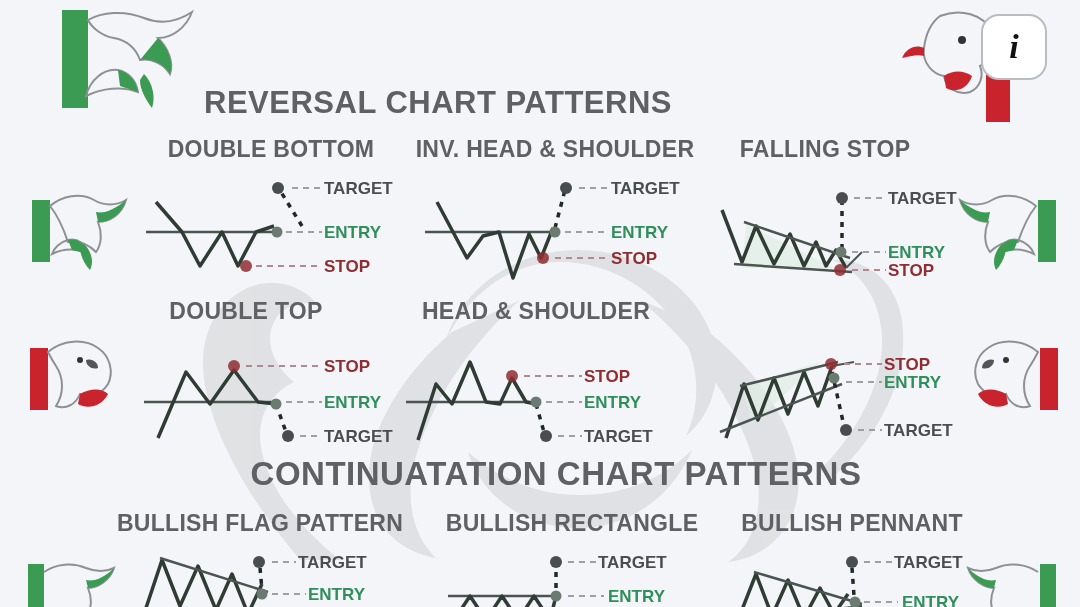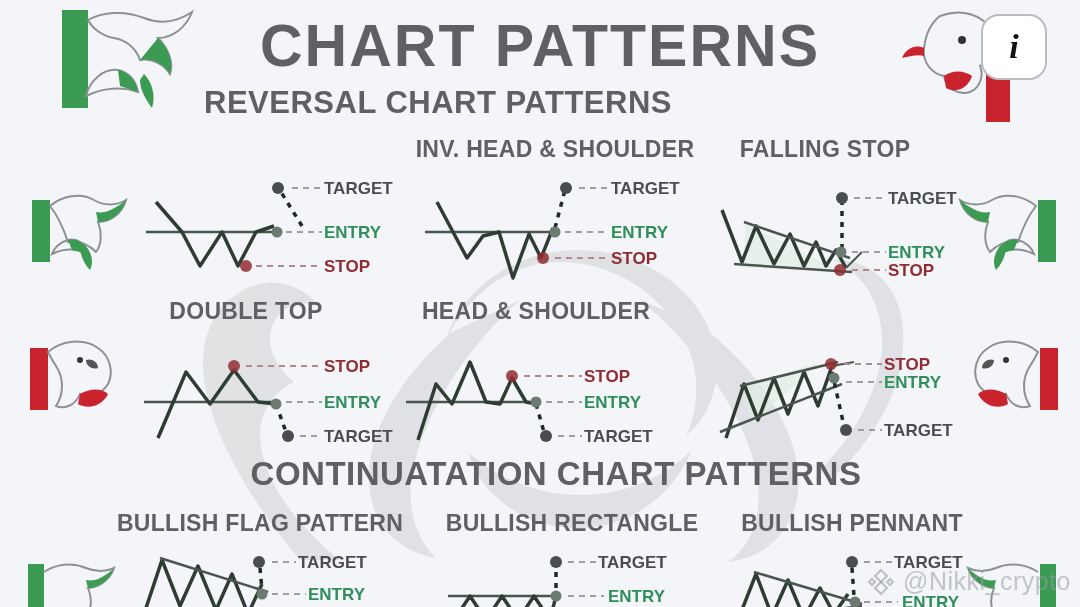--- a/index.html
+++ b/index.html
@@ -146,21 +146,20 @@
                C708 418 720 388 716 354 C708 296 648 250 578 250
                C516 250 462 288 446 340 C470 292 512 262 560 262 Z"></path>
       <path d="M468 452 C500 480 540 495 580 495 C624 495 664 478 692 450
                C672 498 628 528 578 528 C526 528 482 498 468 452 Z"></path>
       <path d="M820 470 C860 430 884 380 882 336 C880 300 862 272 832 260
                C868 258 896 282 902 320 C910 376 880 436 832 478 Z"></path>
     </g>
   </svg>
 
   <div class="header">
-    <div class="title-main">CHART PATTERNS</div>
     <div class="title-sub">REVERSAL CHART PATTERNS</div>
   </div>
 
   <svg class="mascot" style="top:4px;left:40px;" width="200" height="120" viewBox="0 0 200 120">
     <rect x="22" y="6" width="26" height="98" fill="#3c9b53"></rect>
     <path d="M48 16 C62 8 84 6 104 14 C124 22 140 16 152 8 C146 24 132 34 118 34
              C128 44 134 58 130 70 C124 60 112 54 100 56 C96 44 86 36 74 34
              C62 32 52 24 48 16 Z" fill="none" stroke="#8d9195" stroke-width="2"></path>
     <path d="M100 56 C112 54 124 60 130 70 C134 58 128 44 118 34 Z" fill="#3c9b53"></path>
     <path d="M46 92 C62 84 82 82 98 88 C96 76 88 68 78 66 C64 64 50 76 46 92 Z" fill="none" stroke="#8d9195" stroke-width="2"></path>
@@ -185,20 +184,21 @@
     <path d="M38 24 C50 14 68 10 82 18 C92 24 104 24 114 18
              C110 32 98 40 86 40 C90 50 90 62 84 70 C76 62 66 58 56 60
              C52 48 46 34 38 24 Z" fill="none" stroke="#8d9195" stroke-width="2"></path>
     <path d="M86 40 C98 40 110 32 114 18 C102 28 92 32 84 30 Z" fill="#3c9b53"></path>
     <path d="M40 72 C52 66 66 66 76 72 C74 62 66 56 56 58 C48 60 42 66 40 72 Z" fill="none" stroke="#8d9195" stroke-width="2"></path>
     <path d="M56 58 C66 56 74 62 76 72 L60 68 Z" fill="#3c9b53"></path>
     <path d="M72 62 C80 70 82 80 78 88 C72 82 68 72 68 66 Z" fill="#3c9b53"></path>
   </svg>
 
   <div class="cell" style="top:136px;left:126px;width:290px;height:150px;">
+    <div class="cell-title">DOUBLE BOTTOM</div>
     <svg class="cell-svg" width="290" height="120" viewBox="0 0 290 120">
       <line x1="20" y1="66" x2="152" y2="66" stroke="#4a5550" stroke-width="2.5"></line>
       <polyline points="30,36 56,66 74,100 96,66 112,100 130,66 148,60" fill="none" stroke="#2f3c33" stroke-width="3.5" stroke-linejoin="round"></polyline>
       <line x1="150" y1="60" x2="124" y2="18" stroke="#1f2a24" stroke-width="3.5" stroke-dasharray="5 6" transform="translate(26,0)"></line>
       <circle cx="152" cy="22" r="6" fill="#4a4d50"></circle>
       <circle cx="151" cy="66" r="5.5" fill="#6b7b72"></circle>
       <circle cx="120" cy="100" r="6" fill="#8f2d33" opacity="0.85"></circle>
       <line x1="166" y1="22" x2="196" y2="22" stroke="#9aa0a4" stroke-width="2" stroke-dasharray="6 5"></line>
       <line x1="160" y1="66" x2="196" y2="66" stroke="#9aa0a4" stroke-width="2" stroke-dasharray="6 5"></line>
       <line x1="130" y1="100" x2="196" y2="100" stroke="#b08a8d" stroke-width="2" stroke-dasharray="6 5"></line>
@@ -390,25 +390,14 @@
     <path d="M78 28 C88 28 100 20 104 8 C94 18 84 22 76 20 Z" fill="#3c9b53"></path>
   </svg>
 
   <svg class="mascot" style="top:560px;left:962px;" width="110" height="60" viewBox="0 0 110 60">
     <rect x="78" y="4" width="16" height="54" fill="#3c9b53"></rect>
     <path d="M76 12 C64 4 48 2 34 8 C24 12 14 12 6 8
              C10 20 22 28 32 28 C28 38 28 48 34 56" fill="none" stroke="#8d9195" stroke-width="2"></path>
     <path d="M32 28 C22 28 10 20 6 8 C16 18 26 22 34 20 Z" fill="#3c9b53"></path>
   </svg>
 
-  <div class="wm-text" style="top:566px;left:866px;">
-    <svg width="30" height="30" viewBox="0 0 30 30">
-      <g fill="none" stroke="rgba(150,155,160,0.6)" stroke-width="2">
-        <path d="M15 4 L21 10 L15 16 L9 10 Z"></path>
-        <path d="M6 13 L9 16 L6 19 L3 16 Z"></path>
-        <path d="M24 13 L27 16 L24 19 L21 16 Z"></path>
-        <path d="M15 16 L21 22 L15 28 L9 22 Z"></path>
-      </g>
-    </svg>
-    <span>@Nikki_crypto</span>
-  </div>
 
 </div>
 
 </body></html>

